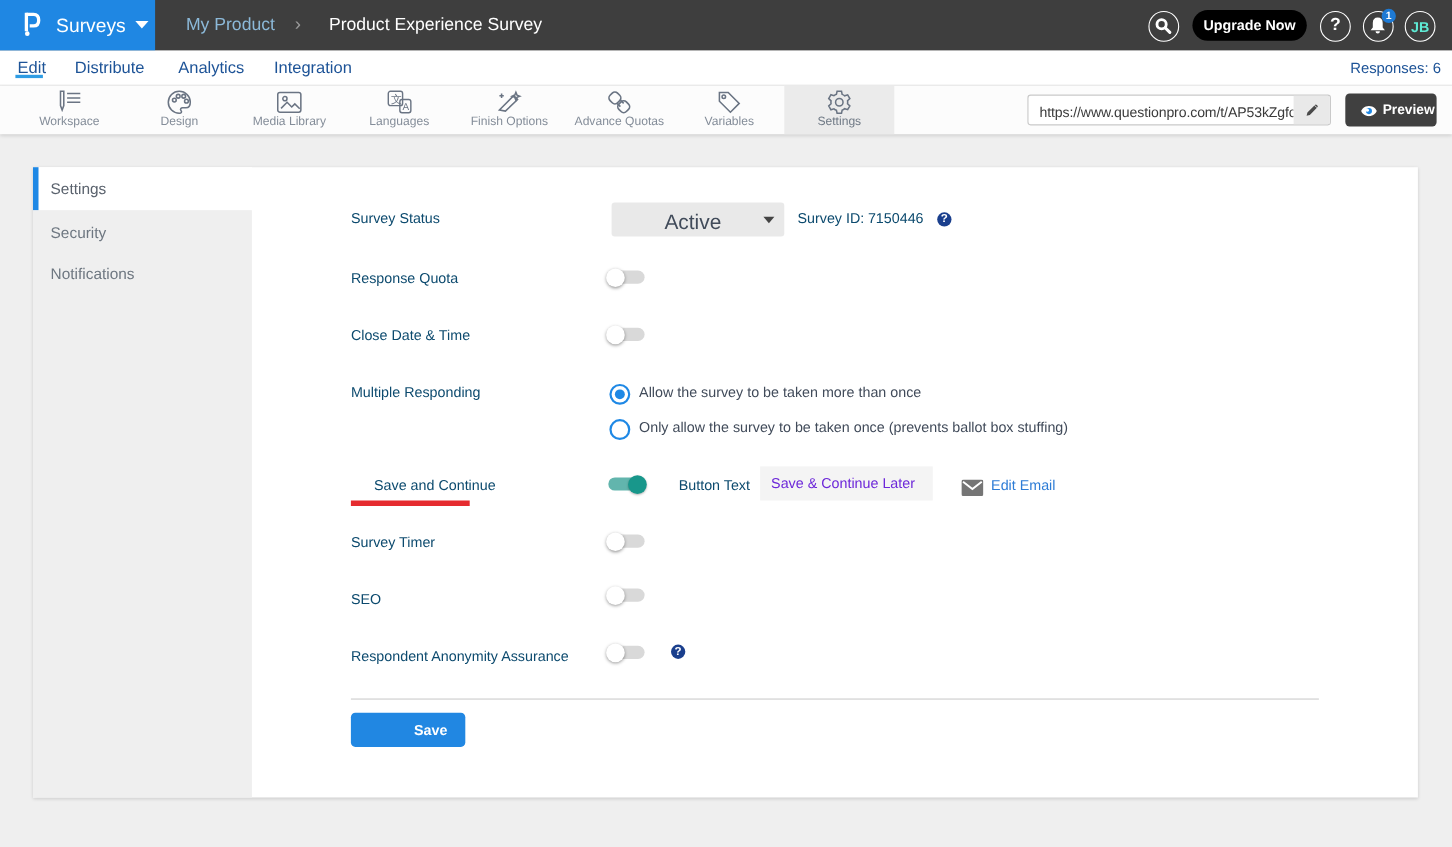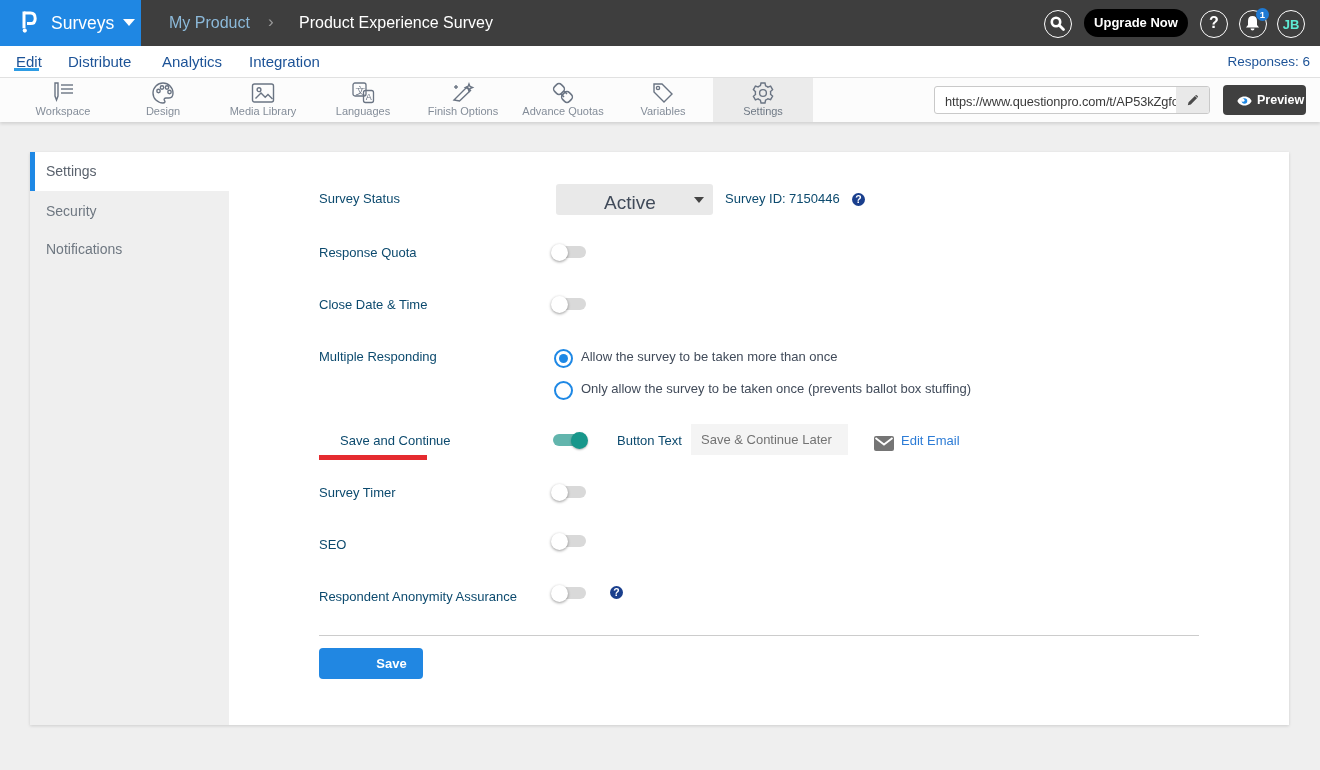--- a/index.html
+++ b/index.html
@@ -51,21 +51,21 @@
 .dd .c { position:absolute; right:9px; top:13px; width:0; height:0; border-left:5px solid transparent; border-right:5px solid transparent; border-top:6px solid #444; }
 .tog { position:absolute; width:33px; height:12px; border-radius:6px; background:#d9d9d9; }
 .tog .k { position:absolute; left:-2px; top:-2.5px; width:17px; height:17px; border-radius:50%; background:#fff; box-shadow:0 1px 3px rgba(0,0,0,0.4); }
 .tog.on { background:#62b5ad; }
 .tog.on .k { left:auto; right:-2px; background:#18978b; box-shadow:0 1px 2px rgba(0,0,0,0.3); }
 .radio { position:absolute; width:19px; height:19px; border:2px solid #1e88e5; border-radius:50%; }
 .radio.sel::after { content:""; position:absolute; left:3px; top:3px; width:9px; height:9px; background:#1e88e5; border-radius:50%; }
 .rlab { position:absolute; font-size:13px; color:#414b5a; }
 .helpq { position:absolute; width:13px; height:13px; background:#1a3f8d; border-radius:50%; color:#fff; font-size:10.5px; font-weight:bold; text-align:center; line-height:13px; }
 .inp { position:absolute; left:360px; top:-8px; width:157px; height:31px; background:#f4f4f4; }
-.inp span { position:absolute; left:10px; top:8px; font-size:13px; color:#737373; }
+.inp span { position:absolute; left:10px; top:8px; font-size:13px; color:#6d28d9; }
 .redbar { position:absolute; left:289px; top:33px; width:108px; height:5px; background:#e52b2f; }
 .hr { position:absolute; left:289px; top:483px; width:880px; height:1px; background:#cccccc; }
 .savebtn { position:absolute; left:289px; top:496px; width:104px; height:31px; background:#2187e2; border-radius:4px; color:#fff; font-size:13px; font-weight:bold; text-align:center; line-height:31px;padding-left:41px; }
 </style>
 </head>
 <body>
 <div class="top">
   <div class="logo">
     <svg width="26" height="26" viewBox="0 0 26 26">
       <path d="M3 2 H9.5 Q14.2 2 14.2 7.4 Q14.2 12.6 9.5 12.6 H6" fill="none" stroke="#fff" stroke-width="3"></path>

